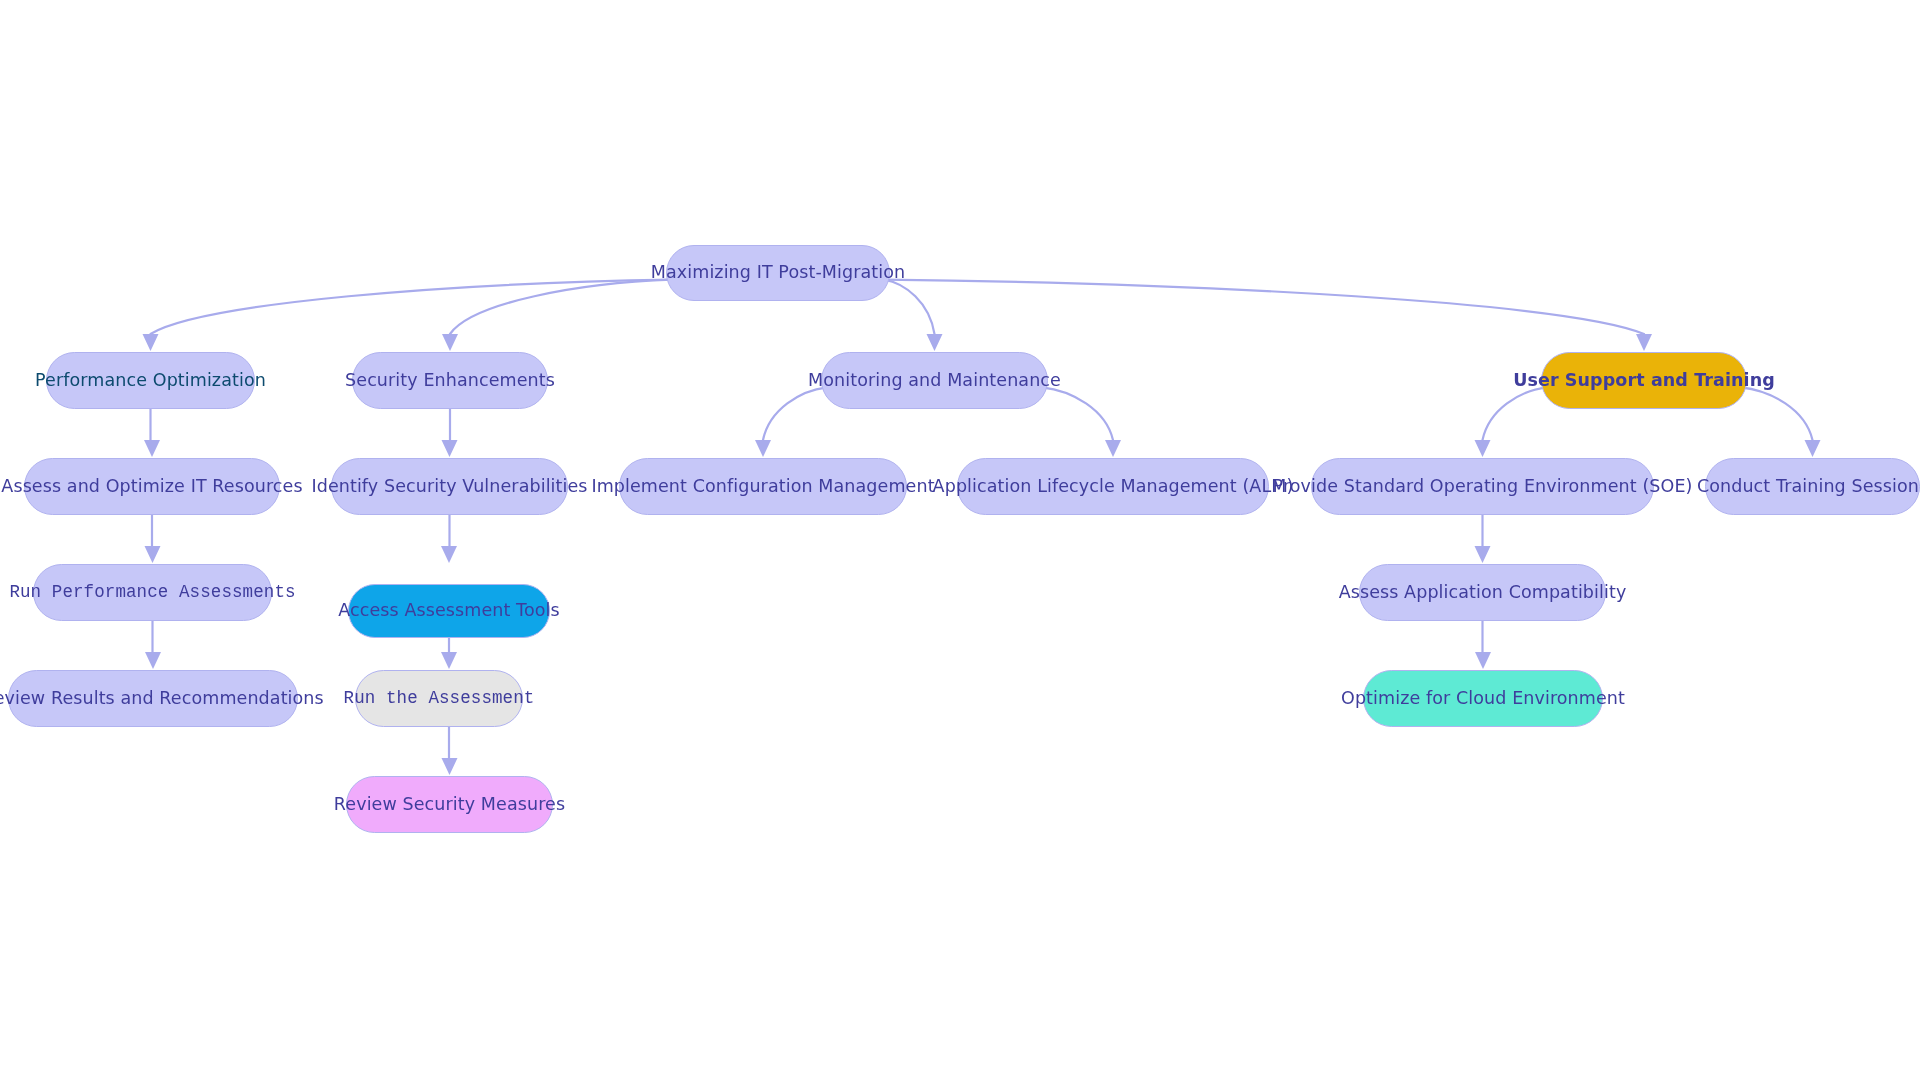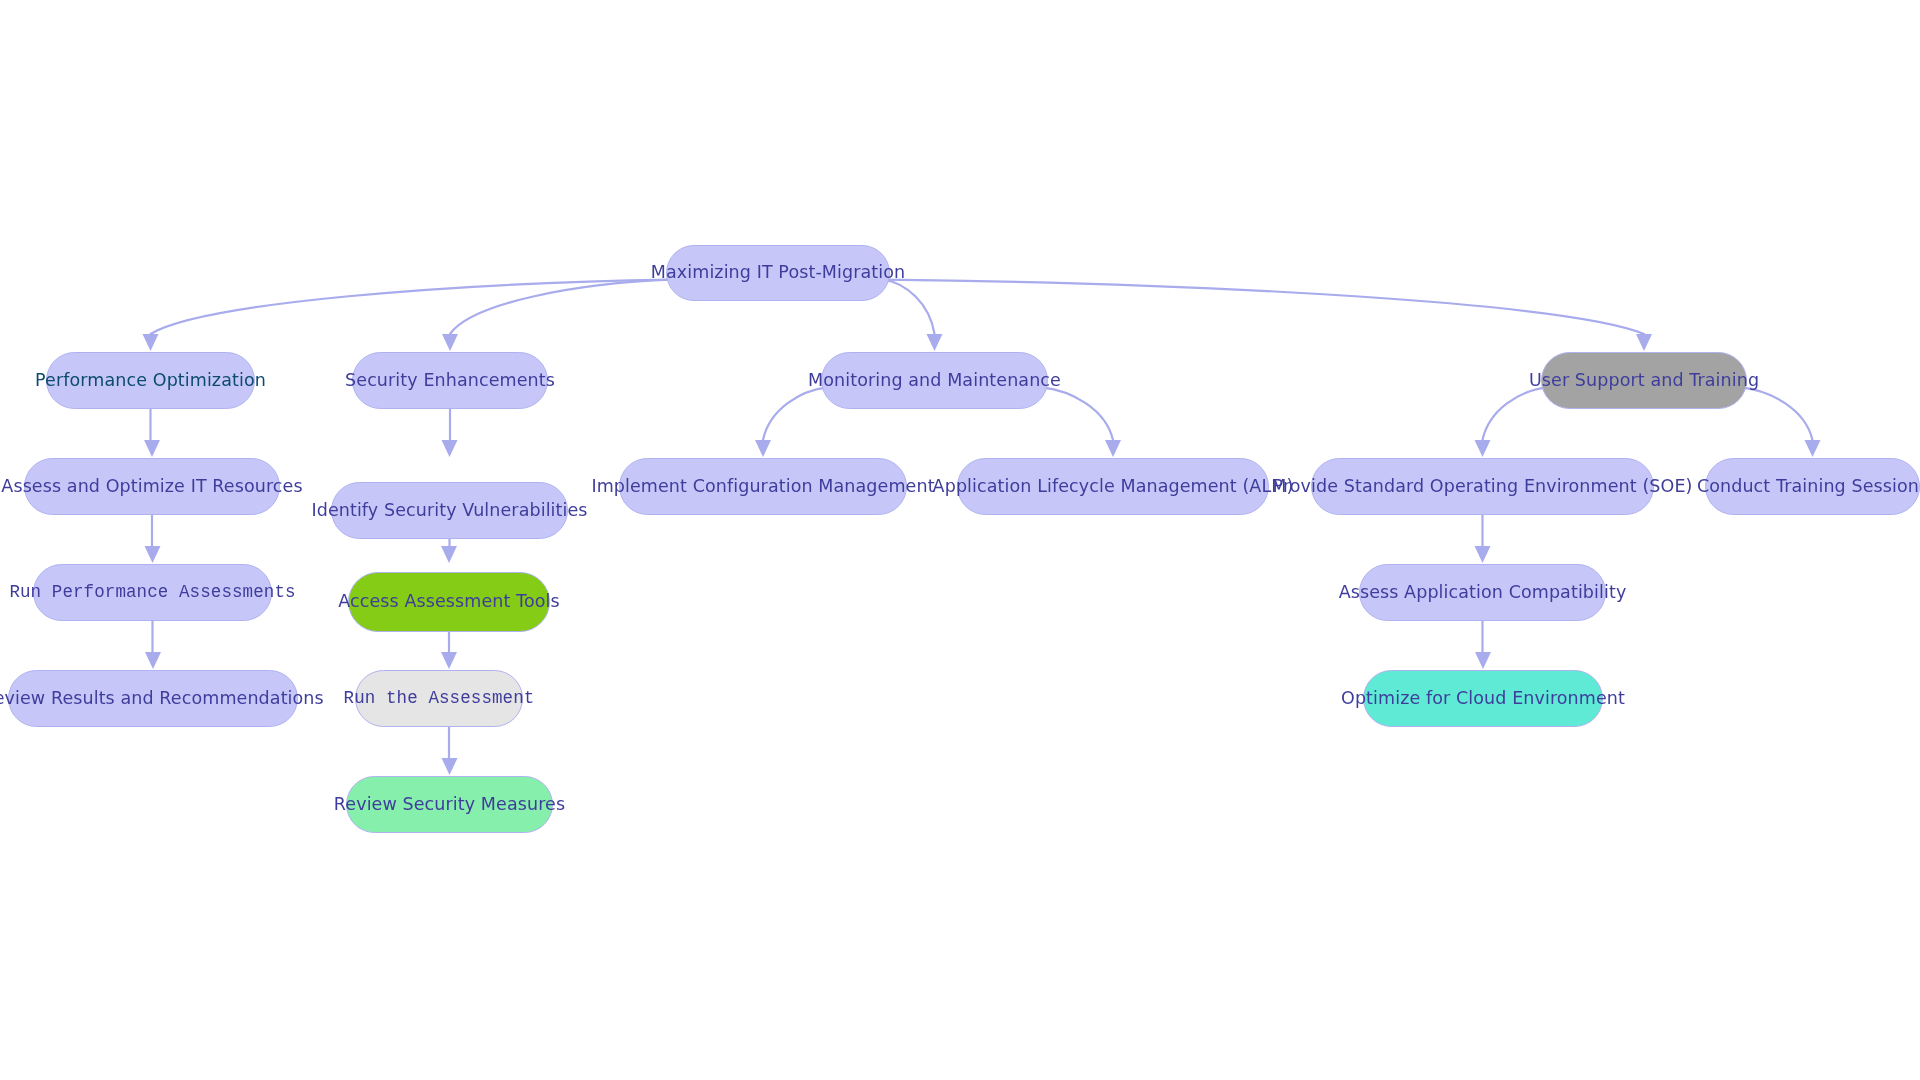--- a/index.html
+++ b/index.html
@@ -131,57 +131,57 @@
       </div>
       <div class="node" style="left: 46px; top: 352px; width: 209px; height: 57px; background: rgb(198, 199, 248); border-color: rgb(176, 178, 239); color: #0c4a6e;">
         <span class="node-label">Performance Optimization</span>
       </div>
       <div class="node" style="left: 352px; top: 352px; width: 196px; height: 57px; background: rgb(198, 199, 248); border-color: rgb(176, 178, 239); color: rgb(63, 61, 156);">
         <span class="node-label">Security Enhancements</span>
       </div>
       <div class="node" style="left: 821px; top: 352px; width: 227px; height: 57px; background: rgb(198, 199, 248); border-color: rgb(176, 178, 239); color: rgb(63, 61, 156);">
         <span class="node-label">Monitoring and Maintenance</span>
       </div>
-      <div class="node" style="left: 1541px; top: 352px; width: 206px; height: 57px; background: #a3a3a3; border-color: rgb(176, 178, 239); color: rgb(63, 61, 156);">
+      <div class="node" style="left: 1541px; top: 352px; width: 206px; height: 57px; background: #eab308; border-color: rgb(176, 178, 239); color: rgb(63, 61, 156); font-weight: bold;">
         <span class="node-label">User Support and Training</span>
       </div>
       <div class="node" style="left: 24px; top: 458px; width: 256px; height: 57px; background: rgb(198, 199, 248); border-color: rgb(176, 178, 239); color: rgb(63, 61, 156);">
         <span class="node-label">Assess and Optimize IT Resources</span>
       </div>
-      <div class="node" style="left: 331px; top: 458px; width: 237px; height: 57px; background: rgb(198, 199, 248); border-color: rgb(176, 178, 239); color: rgb(63, 61, 156); margin-top: 24px;">
+      <div class="node" style="left: 331px; top: 458px; width: 237px; height: 57px; background: rgb(198, 199, 248); border-color: rgb(176, 178, 239); color: rgb(63, 61, 156);">
         <span class="node-label">Identify Security Vulnerabilities</span>
       </div>
       <div class="node" style="left: 619px; top: 458px; width: 288px; height: 57px; background: rgb(198, 199, 248); border-color: rgb(176, 178, 239); color: rgb(63, 61, 156);">
         <span class="node-label">Implement Configuration Management</span>
       </div>
       <div class="node" style="left: 957px; top: 458px; width: 312px; height: 57px; background: rgb(198, 199, 248); border-color: rgb(176, 178, 239); color: rgb(63, 61, 156);">
         <span class="node-label">Application Lifecycle Management (ALM)</span>
       </div>
       <div class="node" style="left: 1311px; top: 458px; width: 343px; height: 57px; background: rgb(198, 199, 248); border-color: rgb(176, 178, 239); color: rgb(63, 61, 156);">
         <span class="node-label">Provide Standard Operating Environment (SOE)</span>
       </div>
       <div class="node" style="left: 1705px; top: 458px; width: 215px; height: 57px; background: rgb(198, 199, 248); border-color: rgb(176, 178, 239); color: rgb(63, 61, 156);">
         <span class="node-label">Conduct Training Sessions</span>
       </div>
       <div class="node" style="left: 33px; top: 564px; width: 239px; height: 57px; background: rgb(198, 199, 248); border-color: rgb(176, 178, 239); color: rgb(63, 61, 156); font-family: Liberation Mono, monospace;">
         <span class="node-label">Run Performance Assessments</span>
       </div>
-      <div class="node" style="left: 348px; top: 572px; width: 202px; height: 60px; background: #84cc16; border-color: rgb(176, 178, 239); color: rgb(63, 61, 156);">
+      <div class="node" style="left: 348px; top: 584px; width: 202px; height: 54px; background: #0ea5e9; border-color: rgb(176, 178, 239); color: rgb(63, 61, 156);">
         <span class="node-label">Access Assessment Tools</span>
       </div>
       <div class="node" style="left: 1359px; top: 564px; width: 247px; height: 57px; background: rgb(198, 199, 248); border-color: rgb(176, 178, 239); color: rgb(63, 61, 156);">
         <span class="node-label">Assess Application Compatibility</span>
       </div>
       <div class="node" style="left: 8px; top: 670px; width: 290px; height: 57px; background: rgb(198, 199, 248); border-color: rgb(176, 178, 239); color: rgb(63, 61, 156);">
         <span class="node-label">Review Results and Recommendations</span>
       </div>
       <div class="node" style="left: 355px; top: 670px; width: 168px; height: 57px; background: #e5e5e5; border-color: rgb(176, 178, 239); color: rgb(63, 61, 156); font-family: Liberation Mono, monospace;">
         <span class="node-label">Run the Assessment</span>
       </div>
       <div class="node" style="left: 1363px; top: 670px; width: 240px; height: 57px; background: #5eead4; border-color: rgb(176, 178, 239); color: rgb(63, 61, 156);">
         <span class="node-label">Optimize for Cloud Environment</span>
       </div>
-      <div class="node" style="left: 346px; top: 776px; width: 207px; height: 57px; background: #86efac; border-color: rgb(176, 178, 239); color: rgb(63, 61, 156);">
+      <div class="node" style="left: 346px; top: 776px; width: 207px; height: 57px; background: #f0abfc; border-color: rgb(176, 178, 239); color: rgb(63, 61, 156);">
         <span class="node-label">Review Security Measures</span>
       </div>
     </div>
 
 </div>
 
 </body></html>

